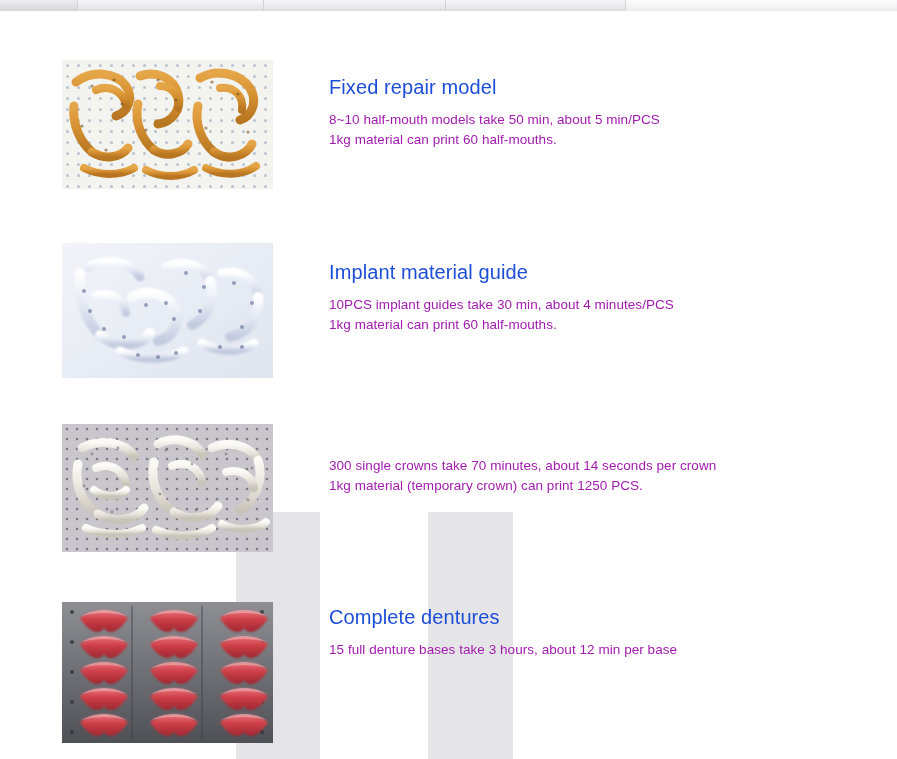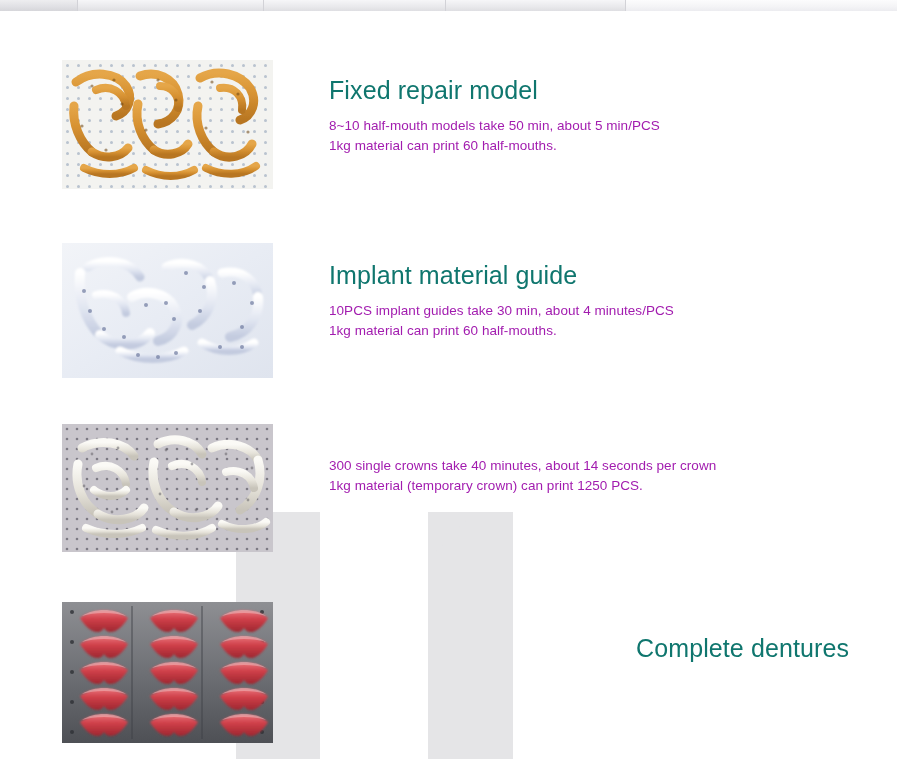--- a/index.html
+++ b/index.html
@@ -90,26 +90,26 @@
   .thumb svg { display: block; width: 100%; height: 100%; }
 
   .text-col {
     position: absolute;
     left: 329px;
     width: 520px;
   }
   .text-col.p1 { top: 16px; }
   .text-col.p2 { top: 18px; }
   .text-col.p3 { top: 32px; }
-  .text-col.p4 { top: 32px; text-align: right; }
+  .text-col.p4 { top: 4px; }
 
   .card-title {
-    font-size: 25px;
+    font-size: 20px;
     font-weight: 400;
-    color: #0f766e;
+    color: #1d4ed8;
     letter-spacing: 0.1px;
     margin: 0 0 11px 0;
     line-height: 1.15;
     white-space: nowrap;
   }
   .card-line {
     font-size: 13.5px;
     color: #a21caf;
     line-height: 1.5;
     margin: 0;
@@ -306,21 +306,21 @@
             <circle cx="130" cy="40" r="1.4"></circle>
           <circle cx="98" cy="70" r="1.4"></circle>
             <circle cx="134" cy="86" r="1.4"></circle>
           <circle cx="164" cy="30" r="1.4"></circle>
             <circle cx="190" cy="44" r="1.4"></circle>
           <circle cx="186" cy="76" r="1.4"></circle>
         </g>
       </svg>
     </div>
     <div class="text-col p3">
-      <p class="card-line">300 single crowns take 40 minutes, about 14 seconds per crown</p>
+      <p class="card-line">300 single crowns take 70 minutes, about 14 seconds per crown</p>
       <p class="card-line">1kg material (temporary crown) can print 1250 PCS.</p>
     </div>
   </div>
 
   <div class="row r4">
     <div class="thumb h4">
       <svg viewBox="0 0 211 141" preserveAspectRatio="none" aria-hidden="true">
         <defs>
           <linearGradient id="plateD" x1="0" y1="0" x2="0" y2="1">
             <stop offset="0%" stop-color="#8e8f93"></stop>
@@ -386,16 +386,17 @@
           <path d="M90,92 C102,84 122,84 134,92 C122,88 102,88 90,92 Z"></path>
           <path d="M160,92 C172,84 192,84 204,92 C192,88 172,88 160,92 Z"></path>
           <path d="M20,118 C32,110 52,110 64,118 C52,114 32,114 20,118 Z"></path>
           <path d="M90,118 C102,110 122,110 134,118 C122,114 102,114 90,118 Z"></path>
           <path d="M160,118 C172,110 192,110 204,118 C192,114 172,114 160,118 Z"></path>
         </g>
       </svg>
     </div>
     <div class="text-col p4">
       <h2 class="card-title">Complete dentures</h2>
+      <p class="card-line">15 full denture bases take 3 hours, about 12 min per base</p>
     </div>
   </div>
 
 </div>
 
 </body></html>

